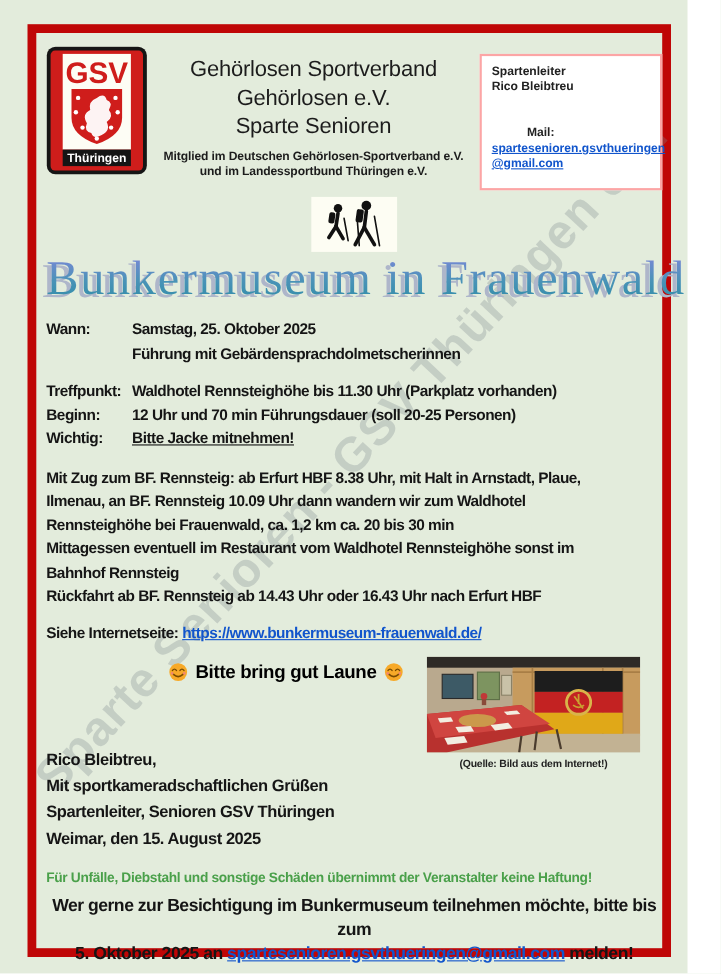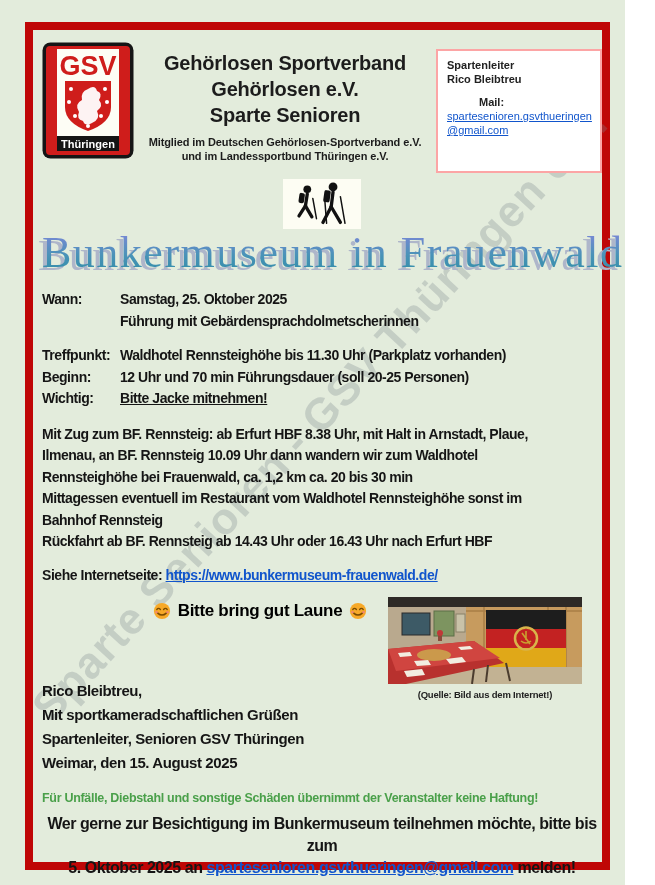--- a/index.html
+++ b/index.html
@@ -12,31 +12,31 @@
     transform:rotate(-47deg); transform-origin:center;
     font-size:44px; font-weight:700; color:rgba(125,135,142,0.30);
     white-space:nowrap; pointer-events:none; z-index:0; letter-spacing:1px;
   }
   .content { position:absolute; left:33px; top:30px; width:569px; padding:12px 0 0 9px; z-index:1; }
 
   
   .hdr-row { display:flex; align-items:flex-start; }
   .logo-box { width:92px; height:117px; flex-shrink:0; }
   .hdr-center { flex:1; text-align:center; padding-top:8px; }
-  .hdr-line { font-size:20px; font-weight:700; color:#1c1c1c; line-height:26px; letter-spacing:-0.2px; }
+  .hdr-line { font-size:20px; font-weight:400; color:#1c1c1c; line-height:26px; letter-spacing:-0.2px; }
   .hdr-sub { font-size:11px; font-weight:700; color:#1c1c1c; line-height:14px; letter-spacing:-0.1px; }
   .hdr-sub.first { margin-top:7px; }
   .contact-box {
     width:166px; flex-shrink:0; margin-top:7px; background:#ffffff;
     border:2px solid #fca5a5; padding:7px 9px; font-size:11px; font-weight:600;
     color:#222; line-height:14px; height:124px;
   }
-  .contact-box .mail-label { margin-top:9px;padding-left:32px; }
+  .contact-box .mail-label { margin-top:28px;padding-left:32px; }
   a { color:#1155cc; text-decoration:underline; }
-  .contact-box a { font-weight:400; }
+  .contact-box a { font-weight:700; }
 
   
   .hiker-wrap { width:78px; height:50px; background:#fdfdf3; margin:6px auto 0 auto; display:flex; align-items:center; justify-content:center; }
 
   
   .title-wrap { position:relative; margin-top:-2px; height:48px; white-space:nowrap;
     font-family:"Liberation Serif", serif; font-size:44px; font-weight:400; letter-spacing:1.5px; }
   .title-shadow { position:absolute; left:-4px; top:3px; color:#aeb6ca; }
   .title-grad {
     position:absolute; left:0; top:0;

